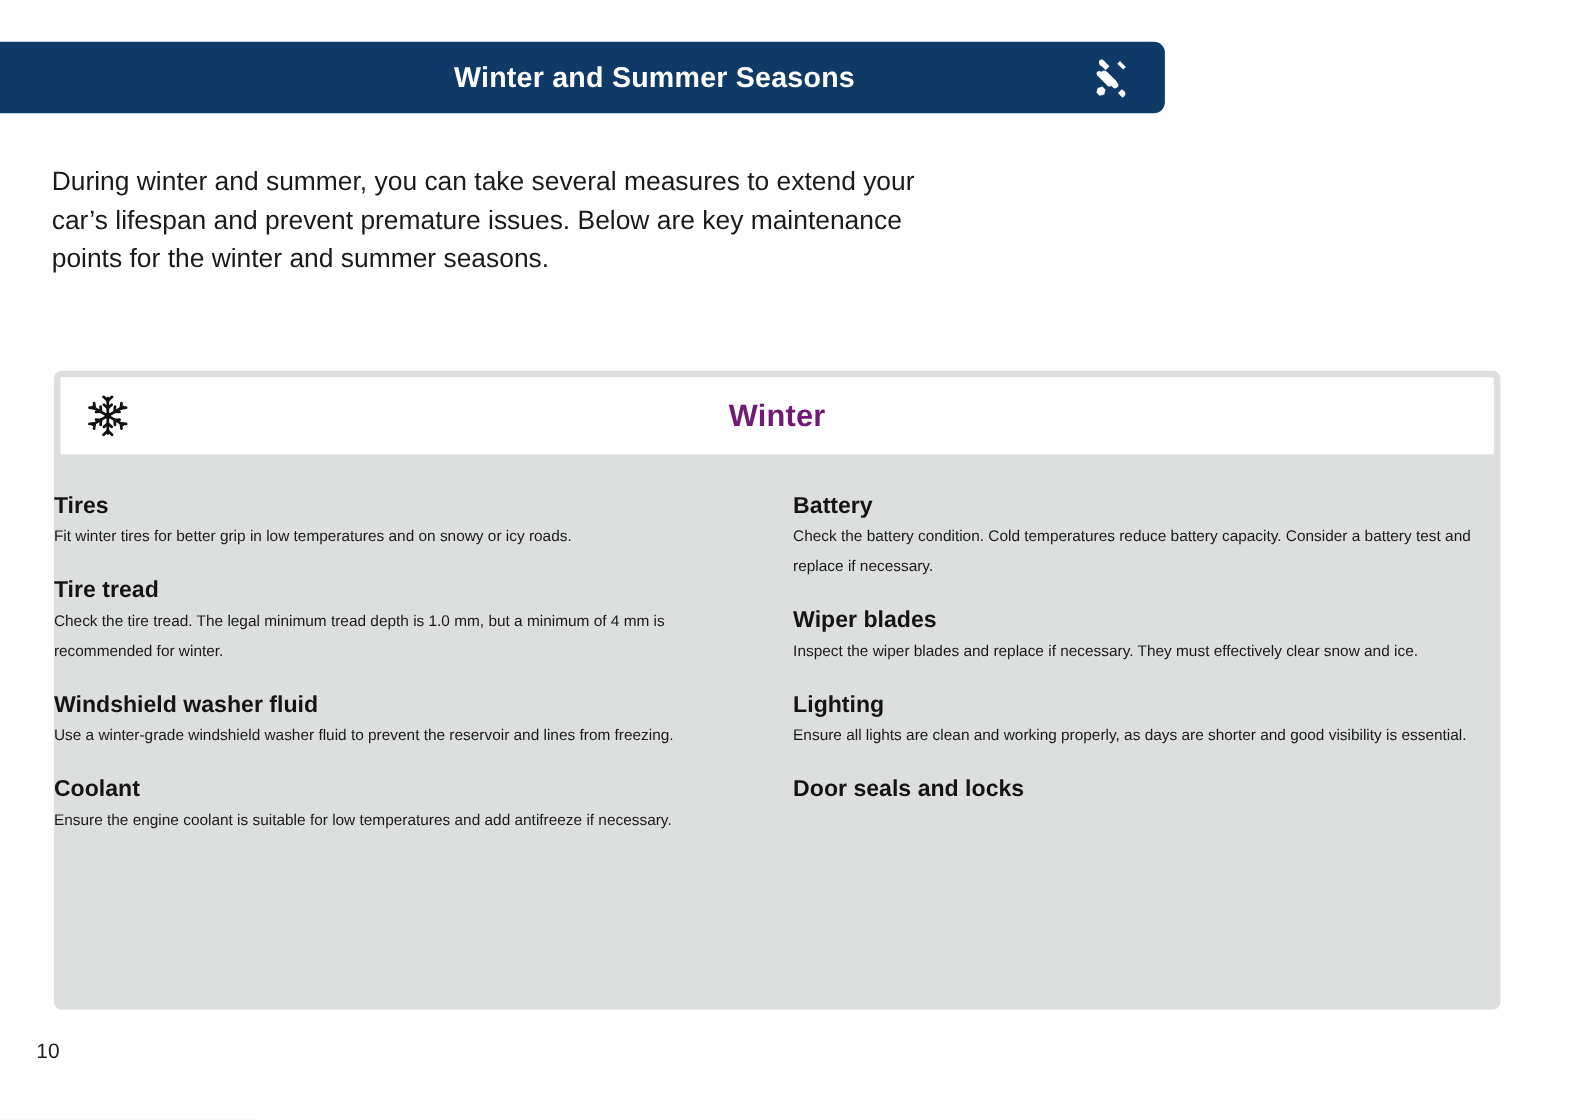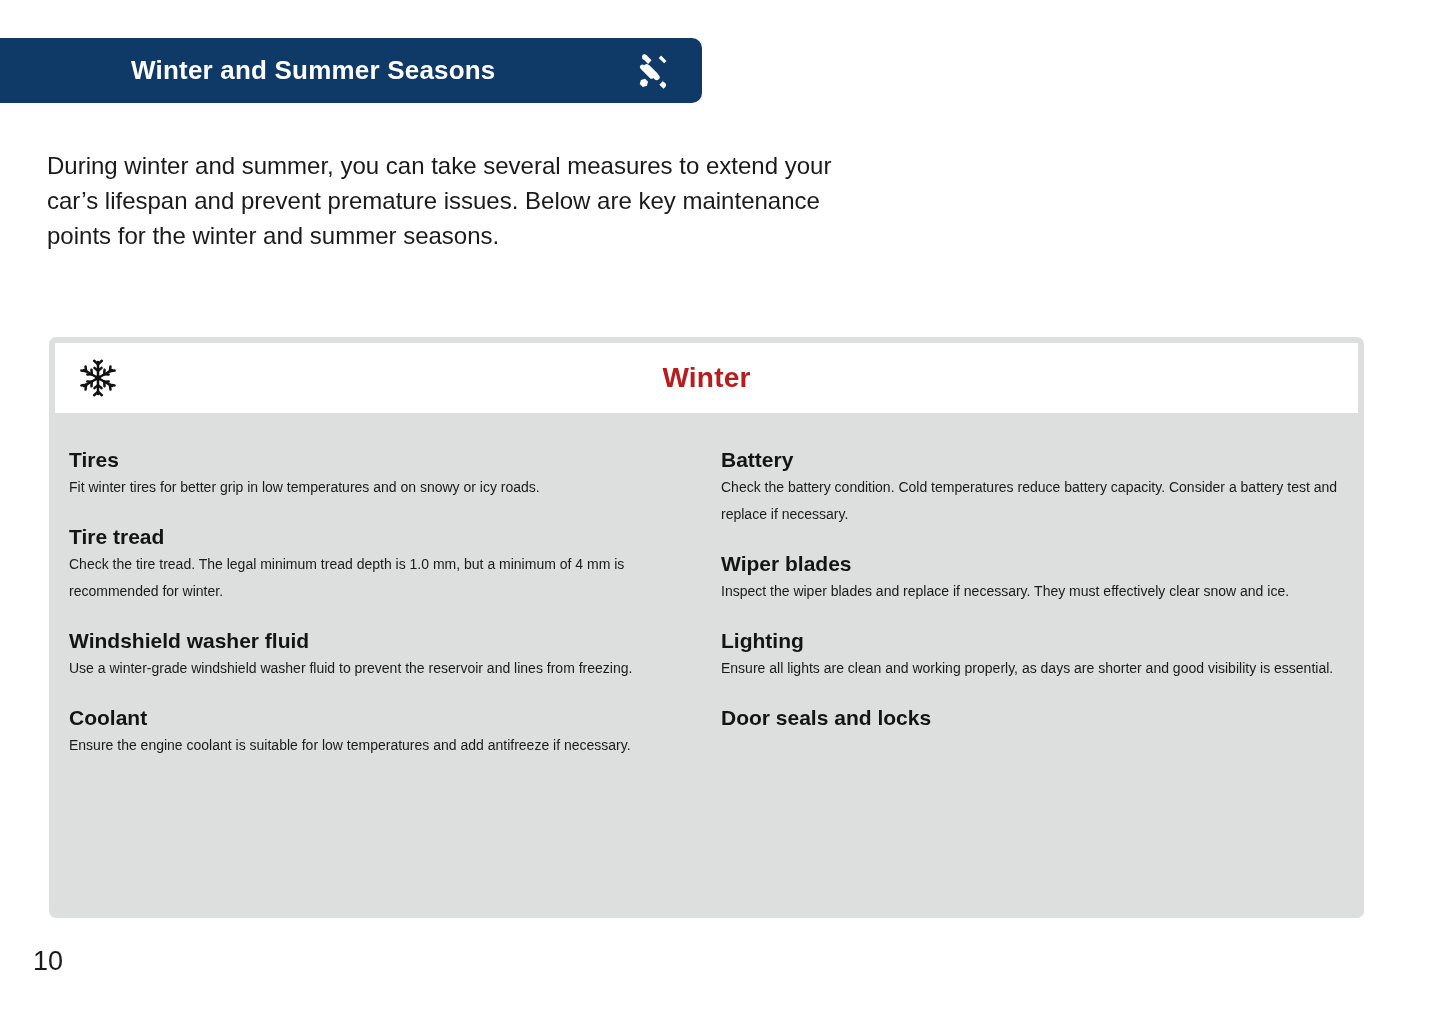--- a/index.html
+++ b/index.html
@@ -14,28 +14,29 @@
     color: #1a1a1a;
     overflow: hidden;
     position: relative;
   }
 
   
   .header-bar {
     position: absolute;
     left: 0;
     top: 38px;
-    width: 702px;
+    width: 1059px;
     height: 65px;
     background: #0F3A67;
     border-top-right-radius: 10px;
     border-bottom-right-radius: 10px;
     display: flex;
     align-items: center;
     box-sizing: border-box;
+    justify-content: center;
   }
   .header-title {
     color: #ffffff;
     font-size: 26px;
     font-weight: bold;
     letter-spacing: 0.2px;
     margin-left: 131px;
     white-space: nowrap;
   }
   .header-icon {
@@ -92,40 +93,39 @@
     height: 42px;
     display: flex;
     align-items: center;
     justify-content: center;
   }
   .card-header-title {
     width: 100%;
     text-align: center;
     font-size: 28px;
     font-weight: bold;
-    color: #b91c1c;
+    color: #701a75;
     letter-spacing: 0.2px;
   }
 
   .card-body {
     position: absolute;
     left: 0;
     top: 84px;
     right: 0;
     bottom: 0;
     display: flex;
     box-sizing: border-box;
     padding: 25px 0 0 0;
   }
   .col {
     box-sizing: border-box;
   }
   .col-left {
     width: 652px;
-    padding-left: 20px;
     padding-right: 22px;
   }
   .col-right {
     width: 663px;
     padding-left: 20px;
     padding-right: 8px;
   }
 
   .item {
     margin-bottom: 22px;
@@ -144,21 +144,21 @@
     font-size: 14px;
     line-height: 27px;
     color: #1a1a1a;
   }
 
   
   .page-number {
     position: absolute;
     left: 33px;
     top: 946px;
-    font-size: 27px;
+    font-size: 19px;
     color: #1a1a1a;
   }
 </style>
 </head>
 <body>
 
 <div class="header-bar">
   <div class="header-title">Winter and Summer Seasons</div>
   <div class="header-icon">
     <svg width="38" height="38" viewBox="0 0 64 64" xmlns="http://www.w3.org/2000/svg">

